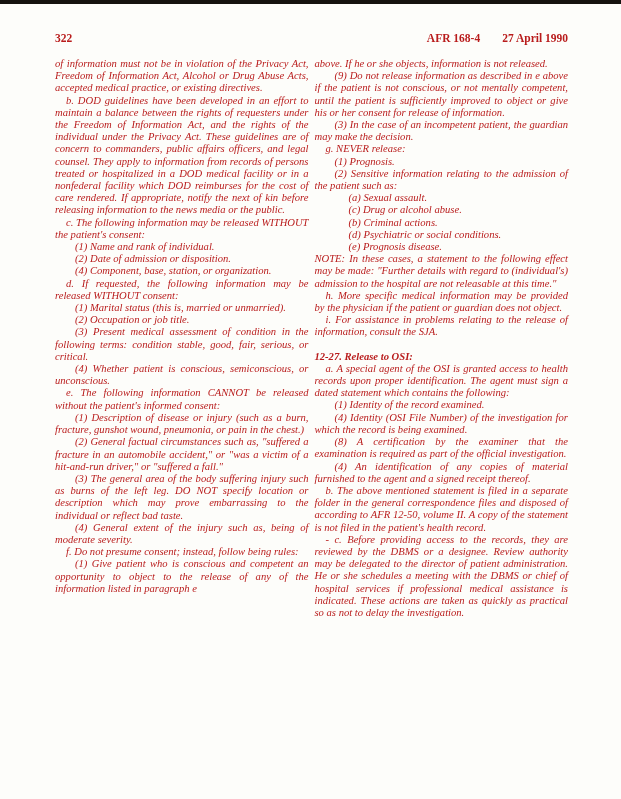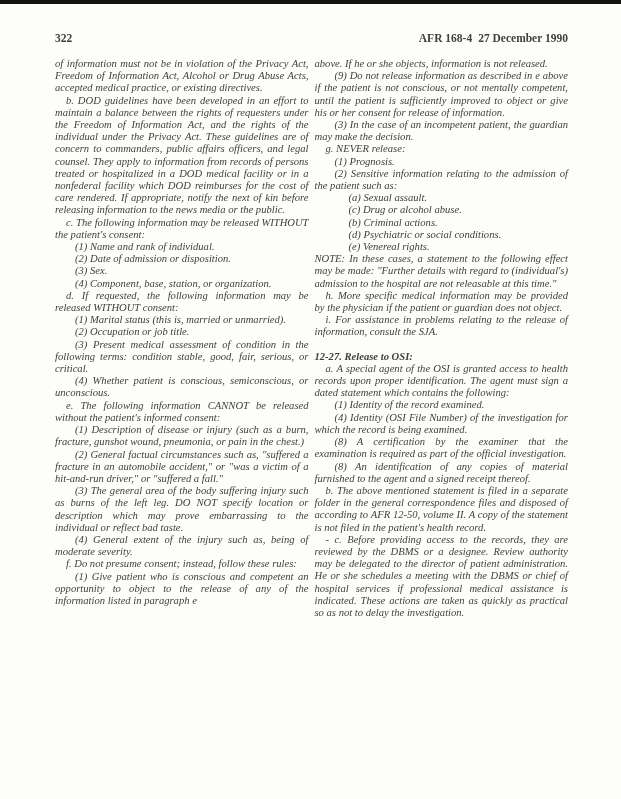--- a/index.html
+++ b/index.html
@@ -3,42 +3,42 @@
 <meta charset="utf-8">
 <style>
   * { margin: 0; padding: 0; box-sizing: border-box; }
   html, body { background: #e9e7e2; }
   .page {
     position: relative;
     width: 621px;
     height: 799px;
     background: #fdfdfa;
     font-family: "Liberation Serif", serif;
-    color: #404040;
+    color: #b91c1c;
     overflow: hidden;
     margin: 0 auto;
   }
   .scan-topline {
     position: absolute;
     top: 0; left: 0; right: 0;
     height: 4px;
     background: #15130f;
   }
   .header {
     position: absolute;
     top: 32px;
     left: 55px;
     right: 53px;
     display: flex;
     justify-content: space-between;
     align-items: baseline;
     font-weight: bold;
     font-size: 11.5px;
   }
-  .header-right { display: flex; gap: 6px; }
+  .header-right { display: flex; gap: 22px; }
   .content {
     position: absolute;
     top: 58px;
     left: 55px;
     right: 53px;
     bottom: 20px;
     display: flex;
     gap: 6px;
     font-style: italic;
   }
@@ -65,64 +65,63 @@
 </head>
 <body>
 
 <div class="page">
   <div class="scan-topline"></div>
 
   <div class="header">
     <span>322</span>
     <span class="header-right">
       <span>AFR 168-4</span>
-      <span>27 December 1990</span>
+      <span>27 April 1990</span>
     </span>
   </div>
 
   <div class="content">
     <div class="column">
         <p class="p cont">of information must not be in violation of the Privacy Act, Freedom of Information Act, Alcohol or Drug Abuse Acts, accepted medical practice, or existing directives.</p>
         <p class="p para">b. DOD guidelines have been developed in an effort to maintain a balance between the rights of requesters under the Freedom of Information Act, and the rights of the individual under the Privacy Act. These guidelines are of concern to commanders, public affairs officers, and legal counsel. They apply to information from records of persons treated or hospitalized in a DOD medical facility or in a nonfederal facility which DOD reimburses for the cost of care rendered. If appropriate, notify the next of kin before releasing information to the news media or the public.</p>
         <p class="p para">c. The following information may be released WITHOUT the patient's consent:</p>
         <p class="p item">(1) Name and rank of individual.</p>
         <p class="p item">(2) Date of admission or disposition.</p>
-        <p class="p item">(3) Sex.</p>
         <p class="p item">(4) Component, base, station, or organization.</p>
         <p class="p para">d. If requested, the following information may be released WITHOUT consent:</p>
         <p class="p item">(1) Marital status (this is, married or unmarried).</p>
         <p class="p item">(2) Occupation or job title.</p>
         <p class="p item">(3) Present medical assessment of condition in the following terms: condition stable, good, fair, serious, or critical.</p>
         <p class="p item">(4) Whether patient is conscious, semiconscious, or unconscious.</p>
         <p class="p para">e. The following information CANNOT be released without the patient's informed consent:</p>
         <p class="p item">(1) Description of disease or injury (such as a burn, fracture, gunshot wound, pneumonia, or pain in the chest.)</p>
         <p class="p item">(2) General factual circumstances such as, "suffered a fracture in an automobile accident," or "was a victim of a hit-and-run driver," or "suffered a fall."</p>
         <p class="p item">(3) The general area of the body suffering injury such as burns of the left leg. DO NOT specify location or description which may prove embarrassing to the individual or reflect bad taste.</p>
         <p class="p item">(4) General extent of the injury such as, being of moderate severity.</p>
-        <p class="p para">f. Do not presume consent; instead, follow these rules:</p>
+        <p class="p para">f. Do not presume consent; instead, follow being rules:</p>
         <p class="p item">(1) Give patient who is conscious and competent an opportunity to object to the release of any of the information listed in paragraph e</p>
       </div>
     <div class="column">
         <p class="p cont">above. If he or she objects, information is not released.</p>
         <p class="p item">(9) Do not release information as described in e above if the patient is not conscious, or not mentally competent, until the patient is sufficiently improved to object or give his or her consent for release of information.</p>
         <p class="p item">(3) In the case of an incompetent patient, the guardian may make the decision.</p>
         <p class="p para">g. NEVER release:</p>
         <p class="p item">(1) Prognosis.</p>
         <p class="p item">(2) Sensitive information relating to the admission of the patient such as:</p>
         <p class="p subitem">(a) Sexual assault.</p>
         <p class="p subitem">(c) Drug or alcohol abuse.</p>
         <p class="p subitem">(b) Criminal actions.</p>
         <p class="p subitem">(d) Psychiatric or social conditions.</p>
-        <p class="p subitem">(e) Venereal rights.</p>
+        <p class="p subitem">(e) Prognosis disease.</p>
         <p class="p note">NOTE: In these cases, a statement to the following effect may be made: "Further details with regard to (individual's) admission to the hospital are not releasable at this time."</p>
         <p class="p para">h. More specific medical information may be provided by the physician if the patient or guardian does not object.</p>
         <p class="p para">i. For assistance in problems relating to the release of information, consult the SJA.</p>
         <p class="p heading">12-27. Release to OSI:</p>
         <p class="p para">a. A special agent of the OSI is granted access to health records upon proper identification. The agent must sign a dated statement which contains the following:</p>
         <p class="p item">(1) Identity of the record examined.</p>
         <p class="p item">(4) Identity (OSI File Number) of the investigation for which the record is being examined.</p>
         <p class="p item">(8) A certification by the examiner that the examination is required as part of the official investigation.</p>
-        <p class="p item">(8) An identification of any copies of material furnished to the agent and a signed receipt thereof.</p>
+        <p class="p item">(4) An identification of any copies of material furnished to the agent and a signed receipt thereof.</p>
         <p class="p para">b. The above mentioned statement is filed in a separate folder in the general correspondence files and disposed of according to AFR 12-50, volume II. A copy of the statement is not filed in the patient's health record.</p>
         <p class="p para">- c. Before providing access to the records, they are reviewed by the DBMS or a designee. Review authority may be delegated to the director of patient administration. He or she schedules a meeting with the DBMS or chief of hospital services if professional medical assistance is indicated. These actions are taken as quickly as practical so as not to delay the investigation.</p>
       </div>
   </div>
 </div>
 
 </body></html>

